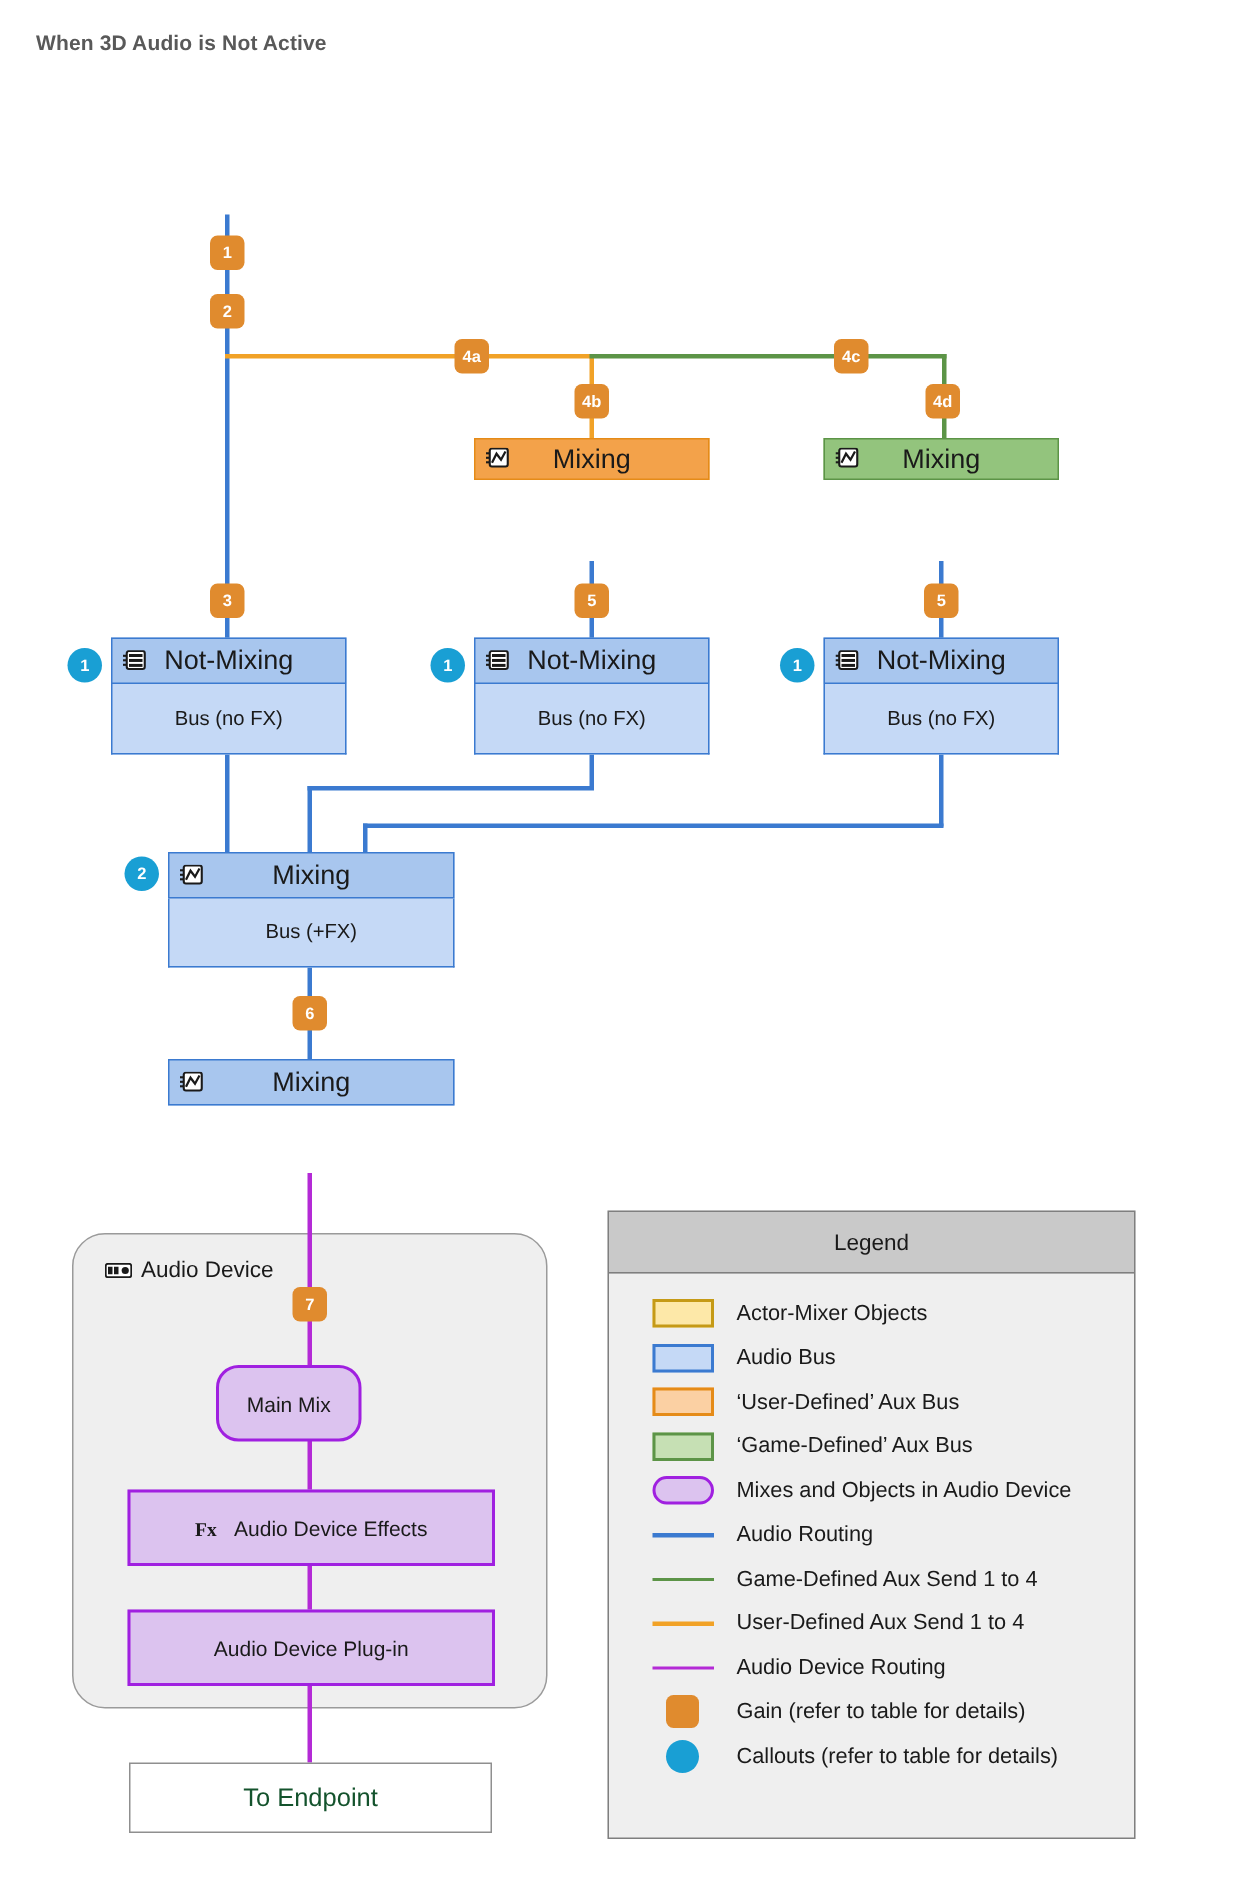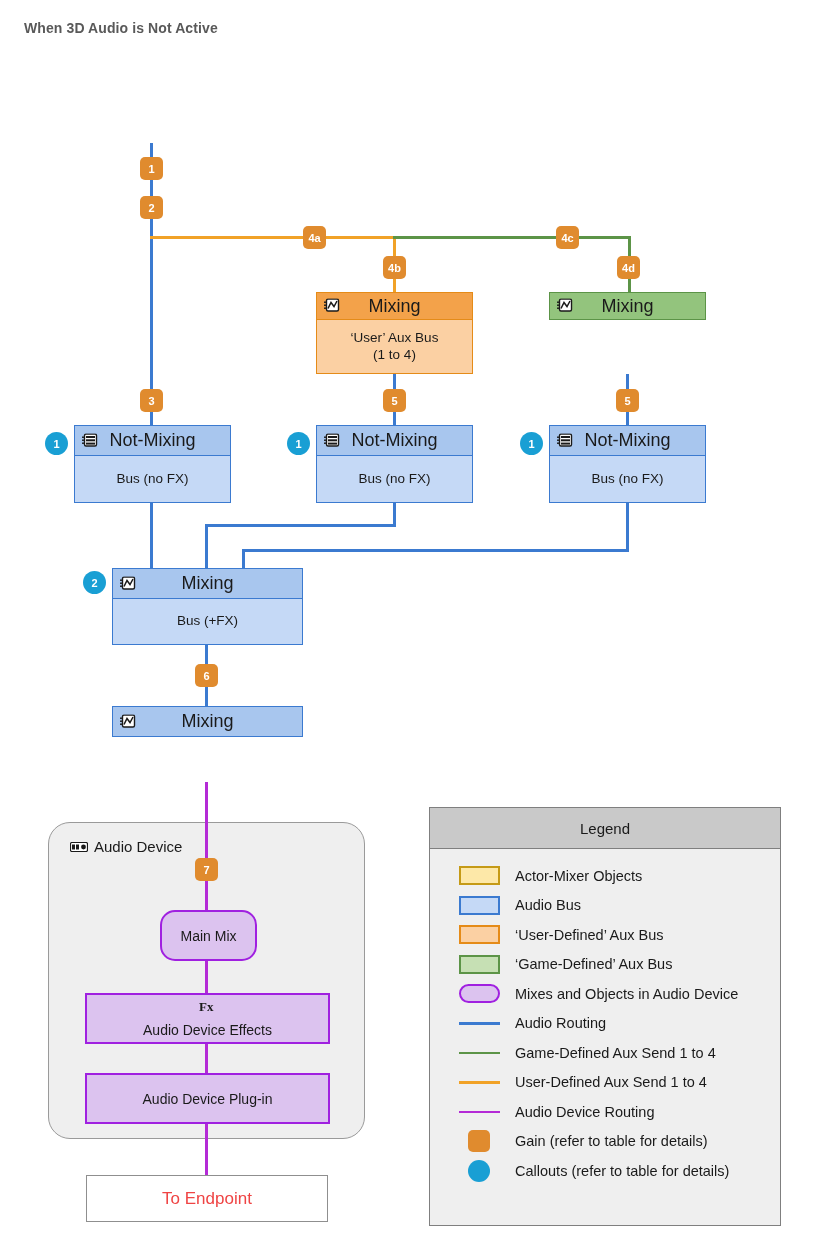--- a/index.html
+++ b/index.html
@@ -161,35 +161,35 @@
   .dev-node {
     background: #dcc3ef;
     border: 2px solid #a020e0;
     display: flex;
     align-items: center;
     justify-content: center;
     font-size: 14px;
     color: #1a1a1a;
     z-index: 5;
   }
-  .mainmix { left: 160px; top: 910px; width: 97px; height: 51px; border-radius: 15px; }
-  .adfx    { left: 85px; top: 993px; width: 245px; height: 51px; gap: 9px; flex-direction: column; }
+  .mainmix { left: 144px; top: 910px; width: 97px; height: 51px; border-radius: 15px; }
+  .adfx    { left: 85px; top: 993px; width: 245px; height: 51px; gap: 9px; }
   .adplug  { left: 85px; top: 1073px; width: 245px; height: 51px; }
   .endpoint {
     left: 86px; top: 1175px; width: 242px; height: 47px;
     background: #ffffff;
     border: 1px solid #8f8f8f;
     display: flex; align-items: center; justify-content: center;
-    font-size: 17px; color: #ef4444;
+    font-size: 17px; color: #14532d;
     z-index: 5;
   }
 
   
   .legend {
-    left: 429px; top: 807px; width: 352px; height: 419px;
+    left: 405px; top: 807px; width: 352px; height: 419px;
     background: #efefef;
     border: 1px solid #7f7f7f;
     z-index: 6;
   }
   .legend-title {
     height: 40px;
     background: #c9c9c9;
     border-bottom: 1px solid #7f7f7f;
     display: flex; align-items: center; justify-content: center;
     font-size: 15px; color: #1a1a1a;
@@ -258,24 +258,20 @@
   <div class="abs node auxu" style="left:316px; top:292px; width:157px; height:82px;">
     <div class="hdr" style="height:28px;">
       <svg class="nicon" viewBox="0 0 16 15">
         <rect x="2.5" y="0.5" width="12" height="12" rx="1.5" fill="#ffffff" stroke="#1a1a1a" stroke-width="1.4"></rect>
         <path d="M4 10 L7 4 L10 8 L13 2.5" stroke="#1a1a1a" stroke-width="1.5" fill="none"></path>
         <rect x="0" y="3" width="2.5" height="1.4" fill="#1a1a1a"></rect>
         <rect x="0" y="6" width="2.5" height="1.4" fill="#1a1a1a"></rect>
         <rect x="0" y="9" width="2.5" height="1.4" fill="#1a1a1a"></rect>
       </svg>
       <span>Mixing</span>
-    </div>
-    <div class="bdy" style="flex-direction:column;">
-      <span>‘User’ Aux Bus</span>
-      <span>(1 to 4)</span>
     </div>
   </div>
 
   <div class="abs node auxg" style="left:549px; top:292px; width:157px; height:82px;">
     <div class="hdr" style="height:28px;">
       <svg class="nicon" viewBox="0 0 16 15">
         <rect x="2.5" y="0.5" width="12" height="12" rx="1.5" fill="#ffffff" stroke="#1a1a1a" stroke-width="1.4"></rect>
         <path d="M4 10 L7 4 L10 8 L13 2.5" stroke="#1a1a1a" stroke-width="1.5" fill="none"></path>
         <rect x="0" y="3" width="2.5" height="1.4" fill="#1a1a1a"></rect>
         <rect x="0" y="6" width="2.5" height="1.4" fill="#1a1a1a"></rect>

